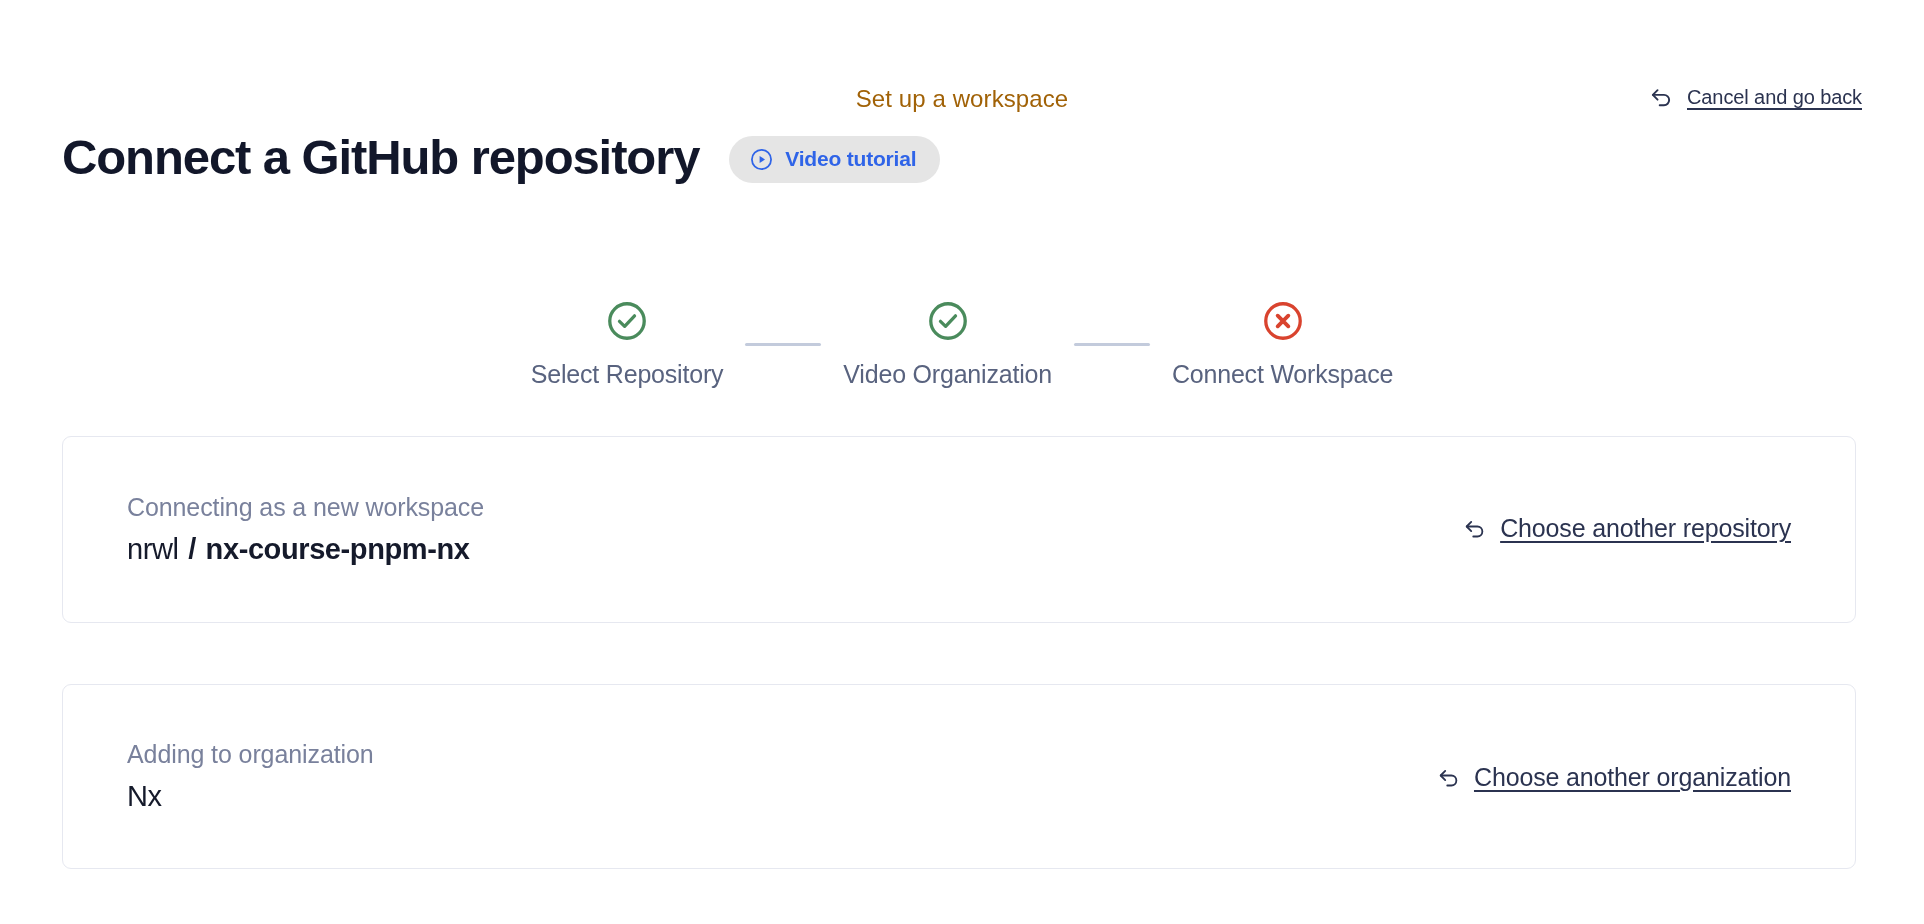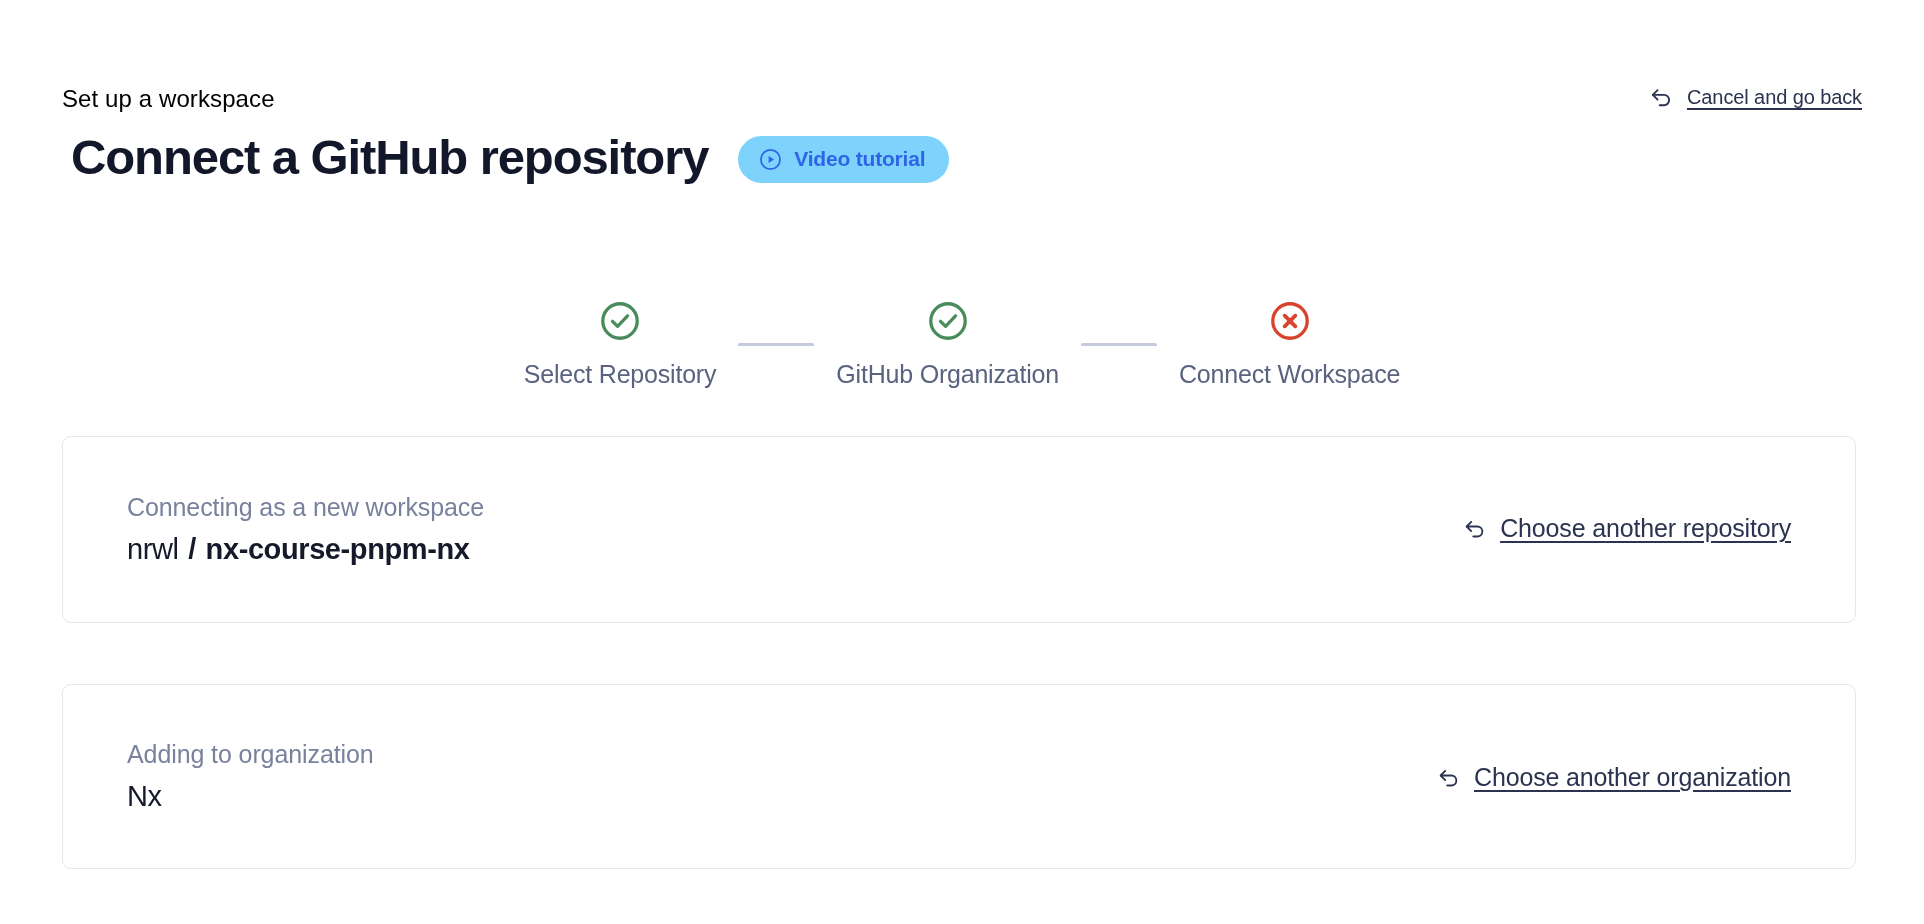--- a/index.html
+++ b/index.html
@@ -24,48 +24,48 @@
   
   .header {
     position: absolute;
     left: 62px;
     top: 84px;
     right: 62px;
   }
 
   .eyebrow {
     font-size: 24px;
-    color: #000000;
+    color: #a16207;
     letter-spacing: 0.1px;
     line-height: 30px;
     font-weight: 400;
+    text-align: center;
   }
 
   .title-row {
     display: flex;
     align-items: center;
     gap: 30px;
     margin-top: 14px;
   }
 
   .page-title {
     font-size: 49px;
     font-weight: 700;
     color: #12172a;
     letter-spacing: -1.1px;
     line-height: 58px;
     white-space: nowrap;
-    margin-left: 9px;
   }
 
   .video-badge {
     display: inline-flex;
     align-items: center;
     gap: 11px;
-    background: #7dd3fc;
+    background: #e5e5e5;
     border-radius: 24px;
     padding: 11px 24px 11px 20px;
     cursor: pointer;
     border: none;
     margin-top: 4px;
   }
   .video-badge .label {
     font-size: 21px;
     font-weight: 700;
     color: #2f64e8;
@@ -244,21 +244,21 @@
 
     <div class="connector"></div>
 
     <div class="step">
       <span class="step-icon">
         <svg width="44" height="44" viewBox="0 0 24 24" fill="none">
           <circle cx="12" cy="12" r="9.4" stroke="#4a8b5c" stroke-width="1.8"></circle>
           <path d="M7.9 12.2 L10.7 14.9 L16.1 9.2" stroke="#4a8b5c" stroke-width="1.8" stroke-linecap="round" stroke-linejoin="round"></path>
         </svg>
       </span>
-      <span class="step-label">GitHub Organization</span>
+      <span class="step-label">Video Organization</span>
     </div>
 
     <div class="connector"></div>
 
     <div class="step">
       <span class="step-icon">
         <svg width="44" height="44" viewBox="0 0 24 24" fill="none">
           <circle cx="12" cy="12" r="9.4" stroke="#d9432e" stroke-width="1.8"></circle>
           <path d="M9.1 9.1 L14.9 14.9 M14.9 9.1 L9.1 14.9" stroke="#d9432e" stroke-width="2.1" stroke-linecap="round"></path>
         </svg>

